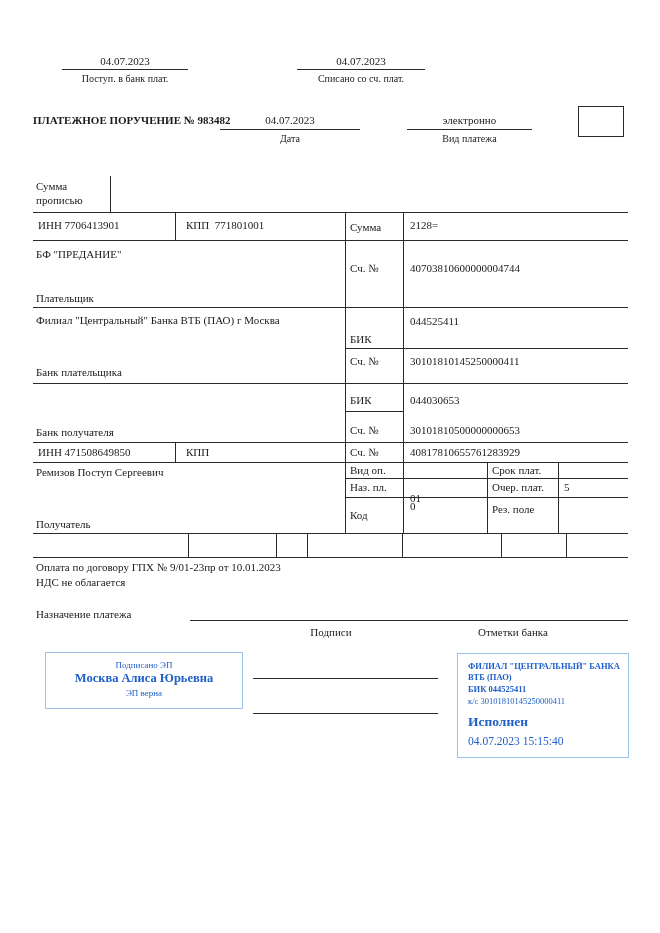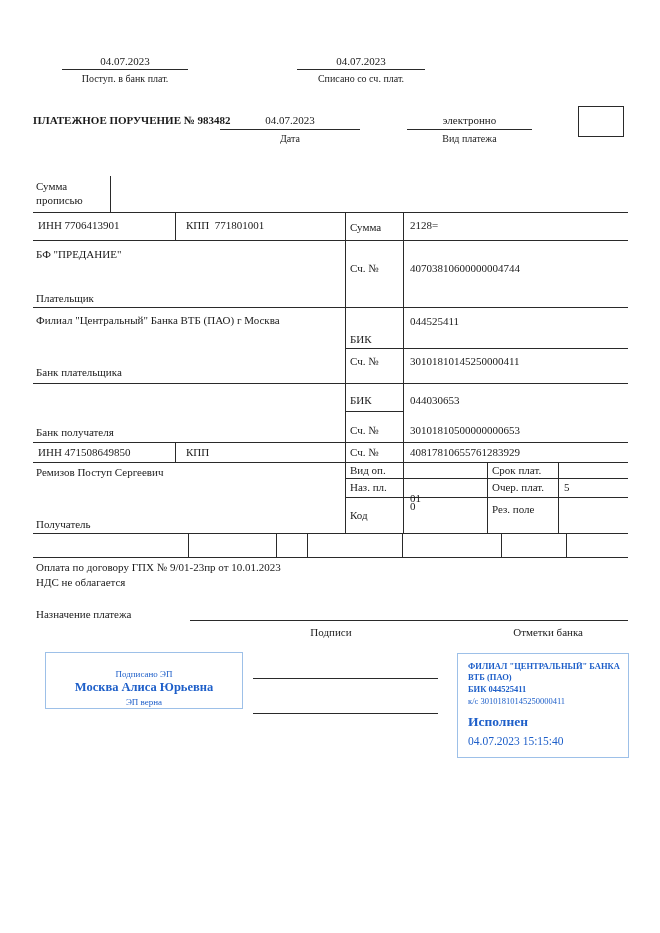--- a/index.html
+++ b/index.html
@@ -10,21 +10,21 @@
   }
   .t{position:absolute;white-space:pre;line-height:1.25;}
   .hl{position:absolute;height:1px;background:#2a2a2a;}
   .vl{position:absolute;width:1px;background:#2a2a2a;}
   .ctr{text-align:center;}
   .b{font-weight:bold;}
   .box{position:absolute;border:1px solid #2a2a2a;background:#fff;}
   .small{font-size:10px;}
   .stamp{position:absolute;border:1px solid #9dc0e8;color:#1e5fc9;}
   .esign{left:45px;top:652px;width:196px;height:55px;text-align:center;}
-  .esign .l1{margin-top:16px;font-size:9px;}
+  .esign .l1{margin-top:7px;font-size:9px;}
   .esign .nm{font-size:12.5px;font-weight:bold;margin-top:1px;}
   .esign .l3{font-size:9px;margin-top:2px;}
   .bstamp{left:457px;top:653px;width:160px;height:90px;padding:7px 0 6px 10px;}
   .bstamp .bl{font-size:8.5px;font-weight:bold;line-height:1.35;}
   .bstamp .rl{font-size:8.5px;line-height:1.45;}
   .bstamp .st{font-size:13.5px;font-weight:bold;margin-top:6px;}
   .bstamp .dt{font-size:11.5px;margin-top:5px;}
 </style>
 </head>
 <body>
@@ -124,21 +124,21 @@
   <div class="t" style="left:410px;top:500px;">0</div>
   <div class="t" style="left:492px;top:503px;">Рез. поле</div>
   <div class="t" style="left:564px;top:503px;"></div>
 
   <div class="t" style="left:36px;top:561px;">Оплата по договору ГПХ № 9/01-23пр от 10.01.2023</div>
   <div class="t" style="left:36px;top:576px;">НДС не облагается</div>
   <div class="t" style="left:36px;top:608px;">Назначение платежа</div>
   <div class="hl" style="left:190px;top:620px;width:438px;"></div>
 
   <div class="t ctr" style="left:281px;top:626px;width:100px;">Подписи</div>
-  <div class="t ctr" style="left:443px;top:626px;width:140px;text-align:right;">Отметки банка</div>
+  <div class="t ctr" style="left:443px;top:626px;width:140px;">Отметки банка</div>
 
   <div class="stamp esign">
     <div class="l1">Подписано ЭП</div>
     <div class="nm">Москва Алиса Юрьевна</div>
     <div class="l3">ЭП верна</div>
   </div>
 
   <div class="hl" style="left:253px;top:678px;width:185px;"></div>
   <div class="hl" style="left:253px;top:713px;width:185px;"></div>
 

